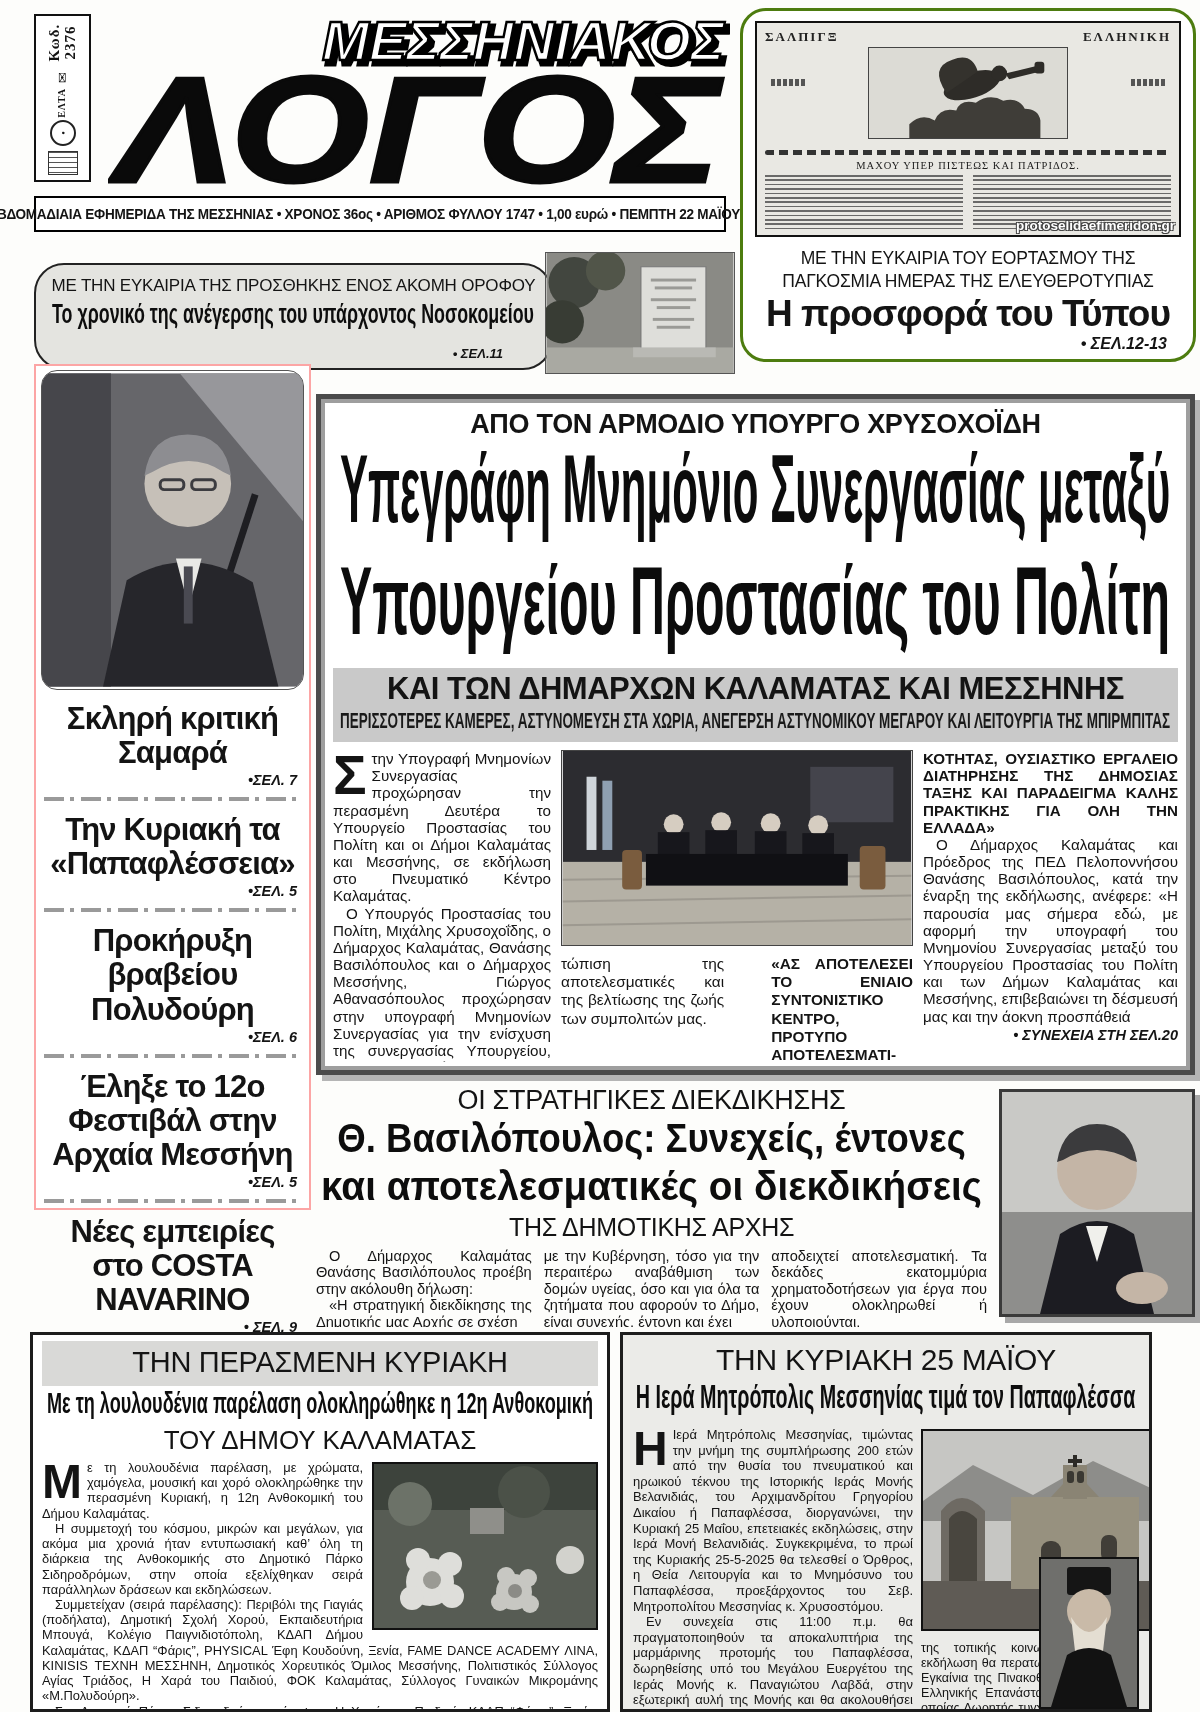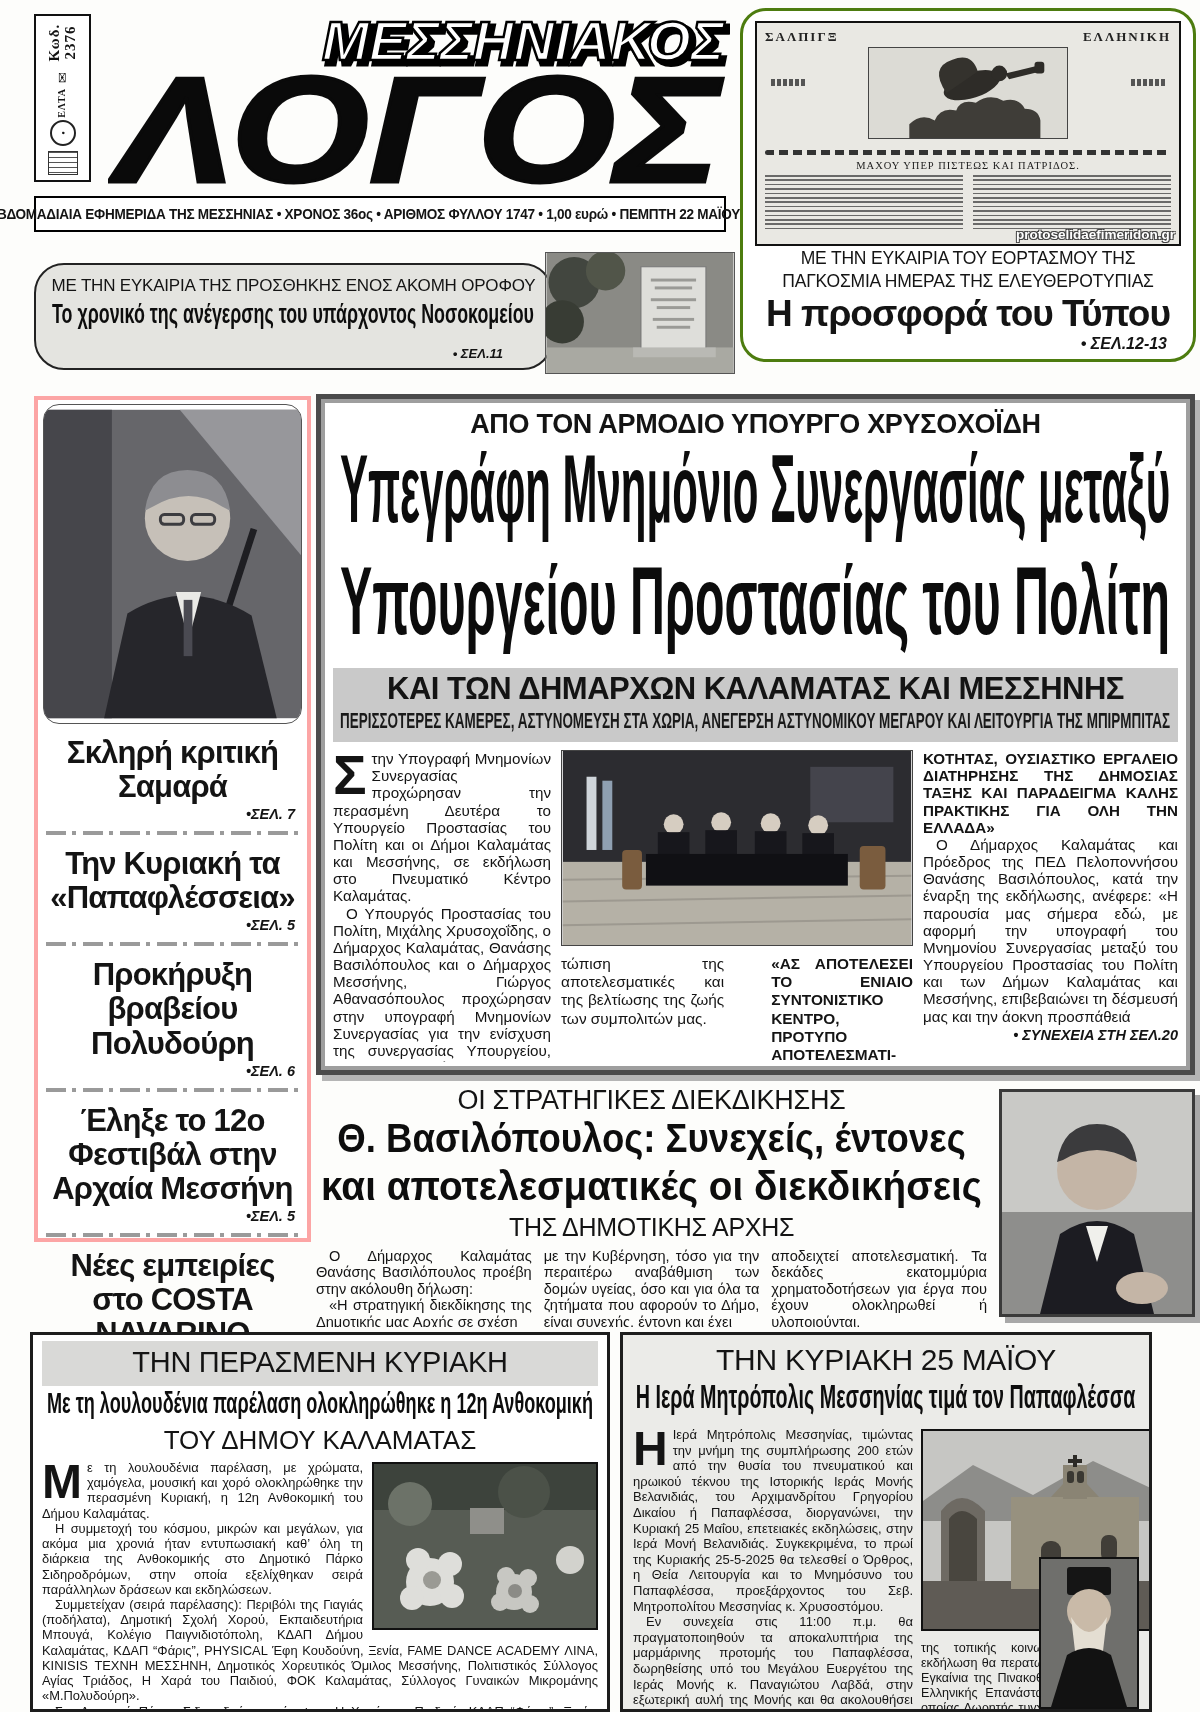--- a/index.html
+++ b/index.html
@@ -44,33 +44,33 @@
   .fac-wave { margin-top:64px; height:5px;
     background:repeating-linear-gradient(90deg,#333 0 9px,transparent 9px 14px); border-radius:3px; }
   .fac-motto { text-align:center; font-weight:normal; font-size:10.5px; letter-spacing:1px;
     margin-top:5px; color:#1c1c1c; }
   .fac-cols { display:flex; gap:10px; margin-top:4px; }
   .fac-cols i { flex:1; height:54px; opacity:.8;
     background:repeating-linear-gradient(180deg,#4a4a4a 0 1.6px,transparent 1.6px 4.4px); }
   .watermark { position:absolute; right:4px; bottom:2px; font-family:"Liberation Sans",sans-serif;
     font-weight:bold; font-size:13.5px; color:#fff;
     text-shadow:-1px -1px 0 #444,1px -1px 0 #444,-1px 1px 0 #444,1px 1px 0 #444; }
-  .press-kicker { text-align:center; font-size:17.5px; line-height:1.28; margin-top:1px; letter-spacing:-0.2px; }
+  .press-kicker { text-align:center; font-size:17.5px; line-height:1.28; margin-top:10px; letter-spacing:-0.2px; }
   .press-headline { text-align:center; font-weight:bold; font-size:37px; letter-spacing:-1px; margin-top:1px; }
   .press-ref { text-align:right; font-weight:bold; font-style:italic; font-size:16px; padding-right:14px; }
 
   
   .hospital-box { left:34px; top:263px; width:519px; height:107px; border:2px solid #222;
     border-radius:30px; background:#e4e4e0; text-align:center; padding-top:11px; overflow:hidden; }
   .hospital-kicker { font-size:17px; letter-spacing:-0.2px; }
   .hospital-ref { text-align:right; font-weight:bold; font-style:italic; font-size:13px; padding-right:48px; margin-top:12px; }
   .hospital-photo { left:545px; top:252px; width:190px; height:122px; border:1px solid #555; }
 
   
-  .sidebar { left:34px; top:396px; width:277px; height:846px; border:4px solid #fca5a5;
+  .sidebar { left:34px; top:364px; width:277px; height:846px; border:2px solid #fca5a5;
     background:#fff; padding:4px 5px; }
   .sb-photo { width:100%; height:320px; border-radius:16px; overflow:hidden; border:1px solid #555; }
   .sb-item { padding:12px 4px 0; }
   .sb-headline { text-align:center; font-weight:bold; font-size:31px; line-height:1.1; letter-spacing:-0.8px; }
   .sb-ref { text-align:right; font-weight:bold; font-style:italic; font-size:14.5px; margin-top:2px; padding-right:3px; }
   .sb-sep { height:4px; margin:9px 3px 0;
     background:repeating-linear-gradient(90deg,#9a9a9a 0 20px,transparent 20px 26px,#9a9a9a 26px 30px,transparent 30px 37px); }
 
   
   .main-box { left:316px; top:394px; width:879px; height:681px; border:5px solid #4b4b4b;

